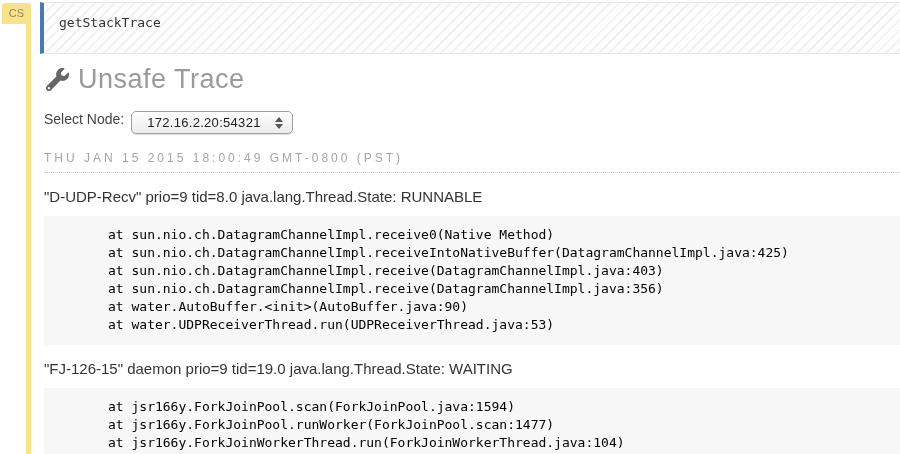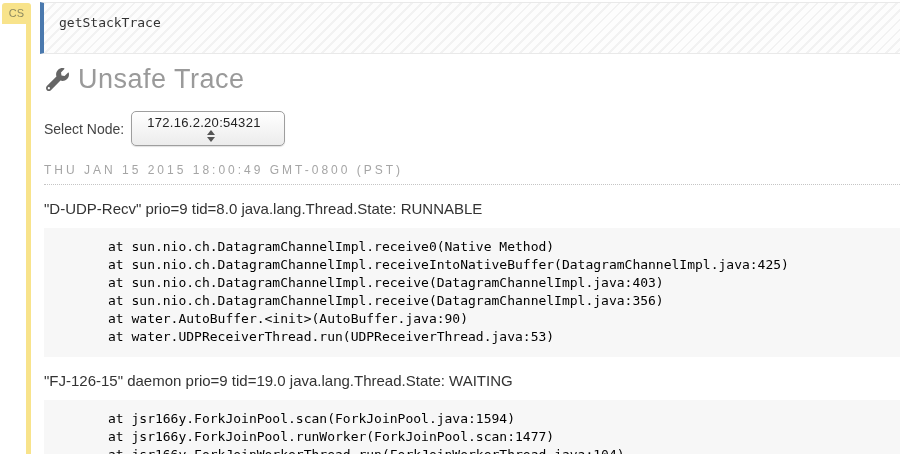--- a/index.html
+++ b/index.html
@@ -58,36 +58,35 @@
   }
   .wrench { width: 23px; height: 23px; fill: #666; flex: 0 0 auto; }
   .page-title {
     font-size: 27px;
     font-weight: 400;
     color: #9a9a9a;
     letter-spacing: 0.5px;
   }
 
   .select-row {
-    display: flex; align-items: center;
+    display: flex; 
     margin: 0 0 17px 0;
     font-size: 14px; color: #444;
   }
   .node-select {
     display: inline-flex; align-items: center;
     margin-left: 7px;
     border: 1px solid #9e9e9e;
     border-radius: 5px;
     background: linear-gradient(#ffffff, #ececec);
     box-shadow: 0 1px 1px rgba(0,0,0,0.12);
     padding: 3px 9px 3px 15px;
     font-size: 13px; color: #222;
     cursor: pointer;
     min-height: 22px;
-    flex-direction: column;
   }
   .node-select .value { padding-right: 14px; letter-spacing: 0.3px; }
   .arrows { display: inline-flex; flex-direction: column; gap: 2px; }
   .tri-up {
     width: 0; height: 0;
     border-left: 4px solid transparent; border-right: 4px solid transparent;
     border-bottom: 5px solid #555;
   }
   .tri-down {
     width: 0; height: 0;

